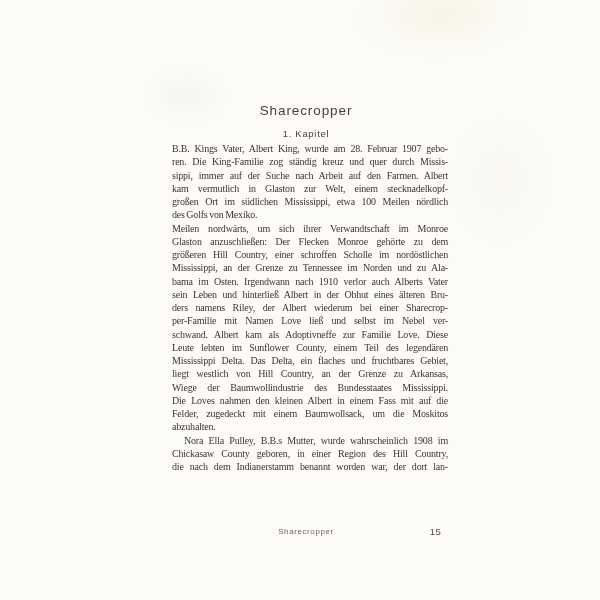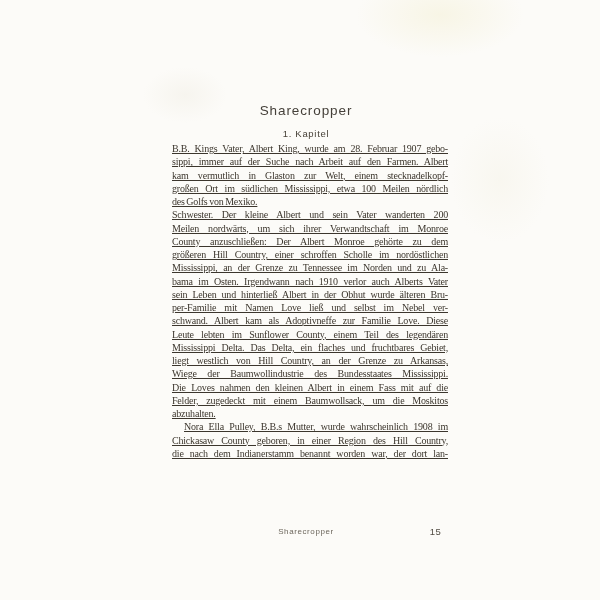--- a/index.html
+++ b/index.html
@@ -53,21 +53,20 @@
   }
   .pline {
     font-size: 10px;
     line-height: 13.25px;
     letter-spacing: -0.2px;
     word-spacing: -0.7px;
     text-align: justify;
     text-align-last: justify;
     color: #3c362d;
     white-space: normal;
-    text-decoration: underline;
   }
   .pline.end {
     text-align-last: left;
   }
   .pline.indent {
     text-indent: 12px;
   }
   .running-title {
     position: absolute;
     top: 527px;
@@ -95,31 +94,32 @@
 <body>
 
 <div class="scan-page">
 
   <div class="kicker">1. Kapitel</div>
 
   <div class="chapter-title">Sharecropper</div>
 
   <div class="textblock">
       <div class="pline">B.B. Kings Vater, Albert King, wurde am 28. Februar 1907 gebo-</div>
+      <div class="pline">ren. Die King-Familie zog ständig kreuz und quer durch Missis-</div>
       <div class="pline">sippi, immer auf der Suche nach Arbeit auf den Farmen. Albert</div>
       <div class="pline">kam vermutlich in Glaston zur Welt, einem stecknadelkopf-</div>
       <div class="pline">großen Ort im südlichen Mississippi, etwa 100 Meilen nördlich</div>
       <div class="pline end">des Golfs von Mexiko.</div>
-      <div class="pline">Schwester. Der kleine Albert und sein Vater wanderten 200</div>
       <div class="pline">Meilen nordwärts, um sich ihrer Verwandtschaft im Monroe</div>
-      <div class="pline">County anzuschließen: Der Albert Monroe gehörte zu dem</div>
+      <div class="pline">Glaston anzuschließen: Der Flecken Monroe gehörte zu dem</div>
       <div class="pline">größeren Hill Country, einer schroffen Scholle im nordöstlichen</div>
       <div class="pline">Mississippi, an der Grenze zu Tennessee im Norden und zu Ala-</div>
       <div class="pline">bama im Osten. Irgendwann nach 1910 verlor auch Alberts Vater</div>
-      <div class="pline">sein Leben und hinterließ Albert in der Obhut wurde älteren Bru-</div>
+      <div class="pline">sein Leben und hinterließ Albert in der Obhut eines älteren Bru-</div>
+      <div class="pline">ders namens Riley, der Albert wiederum bei einer Sharecrop-</div>
       <div class="pline">per-Familie mit Namen Love ließ und selbst im Nebel ver-</div>
       <div class="pline">schwand. Albert kam als Adoptivneffe zur Familie Love. Diese</div>
       <div class="pline">Leute lebten im Sunflower County, einem Teil des legendären</div>
       <div class="pline">Mississippi Delta. Das Delta, ein flaches und fruchtbares Gebiet,</div>
       <div class="pline">liegt westlich von Hill Country, an der Grenze zu Arkansas,</div>
       <div class="pline">Wiege der Baumwollindustrie des Bundesstaates Mississippi.</div>
       <div class="pline">Die Loves nahmen den kleinen Albert in einem Fass mit auf die</div>
       <div class="pline">Felder, zugedeckt mit einem Baumwollsack, um die Moskitos</div>
       <div class="pline end">abzuhalten.</div>
       <div class="pline indent">Nora Ella Pulley, B.B.s Mutter, wurde wahrscheinlich 1908 im</div>

